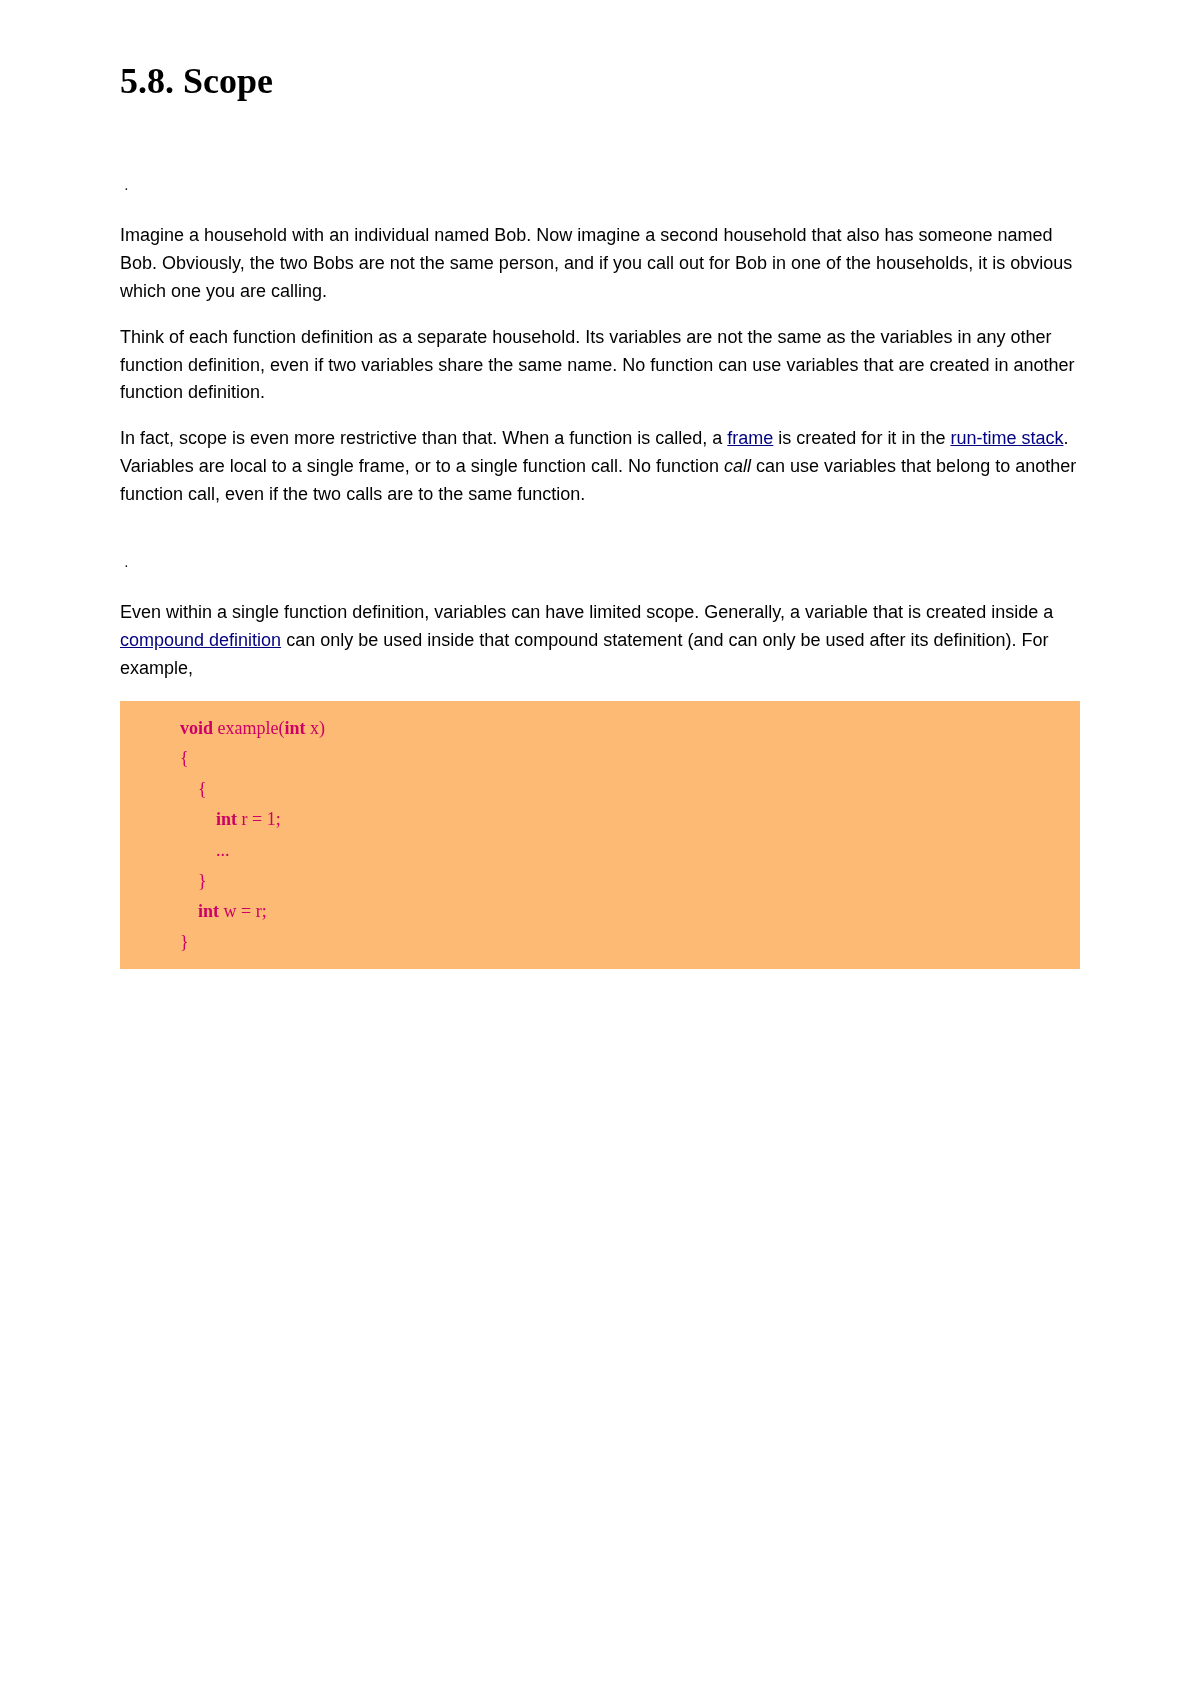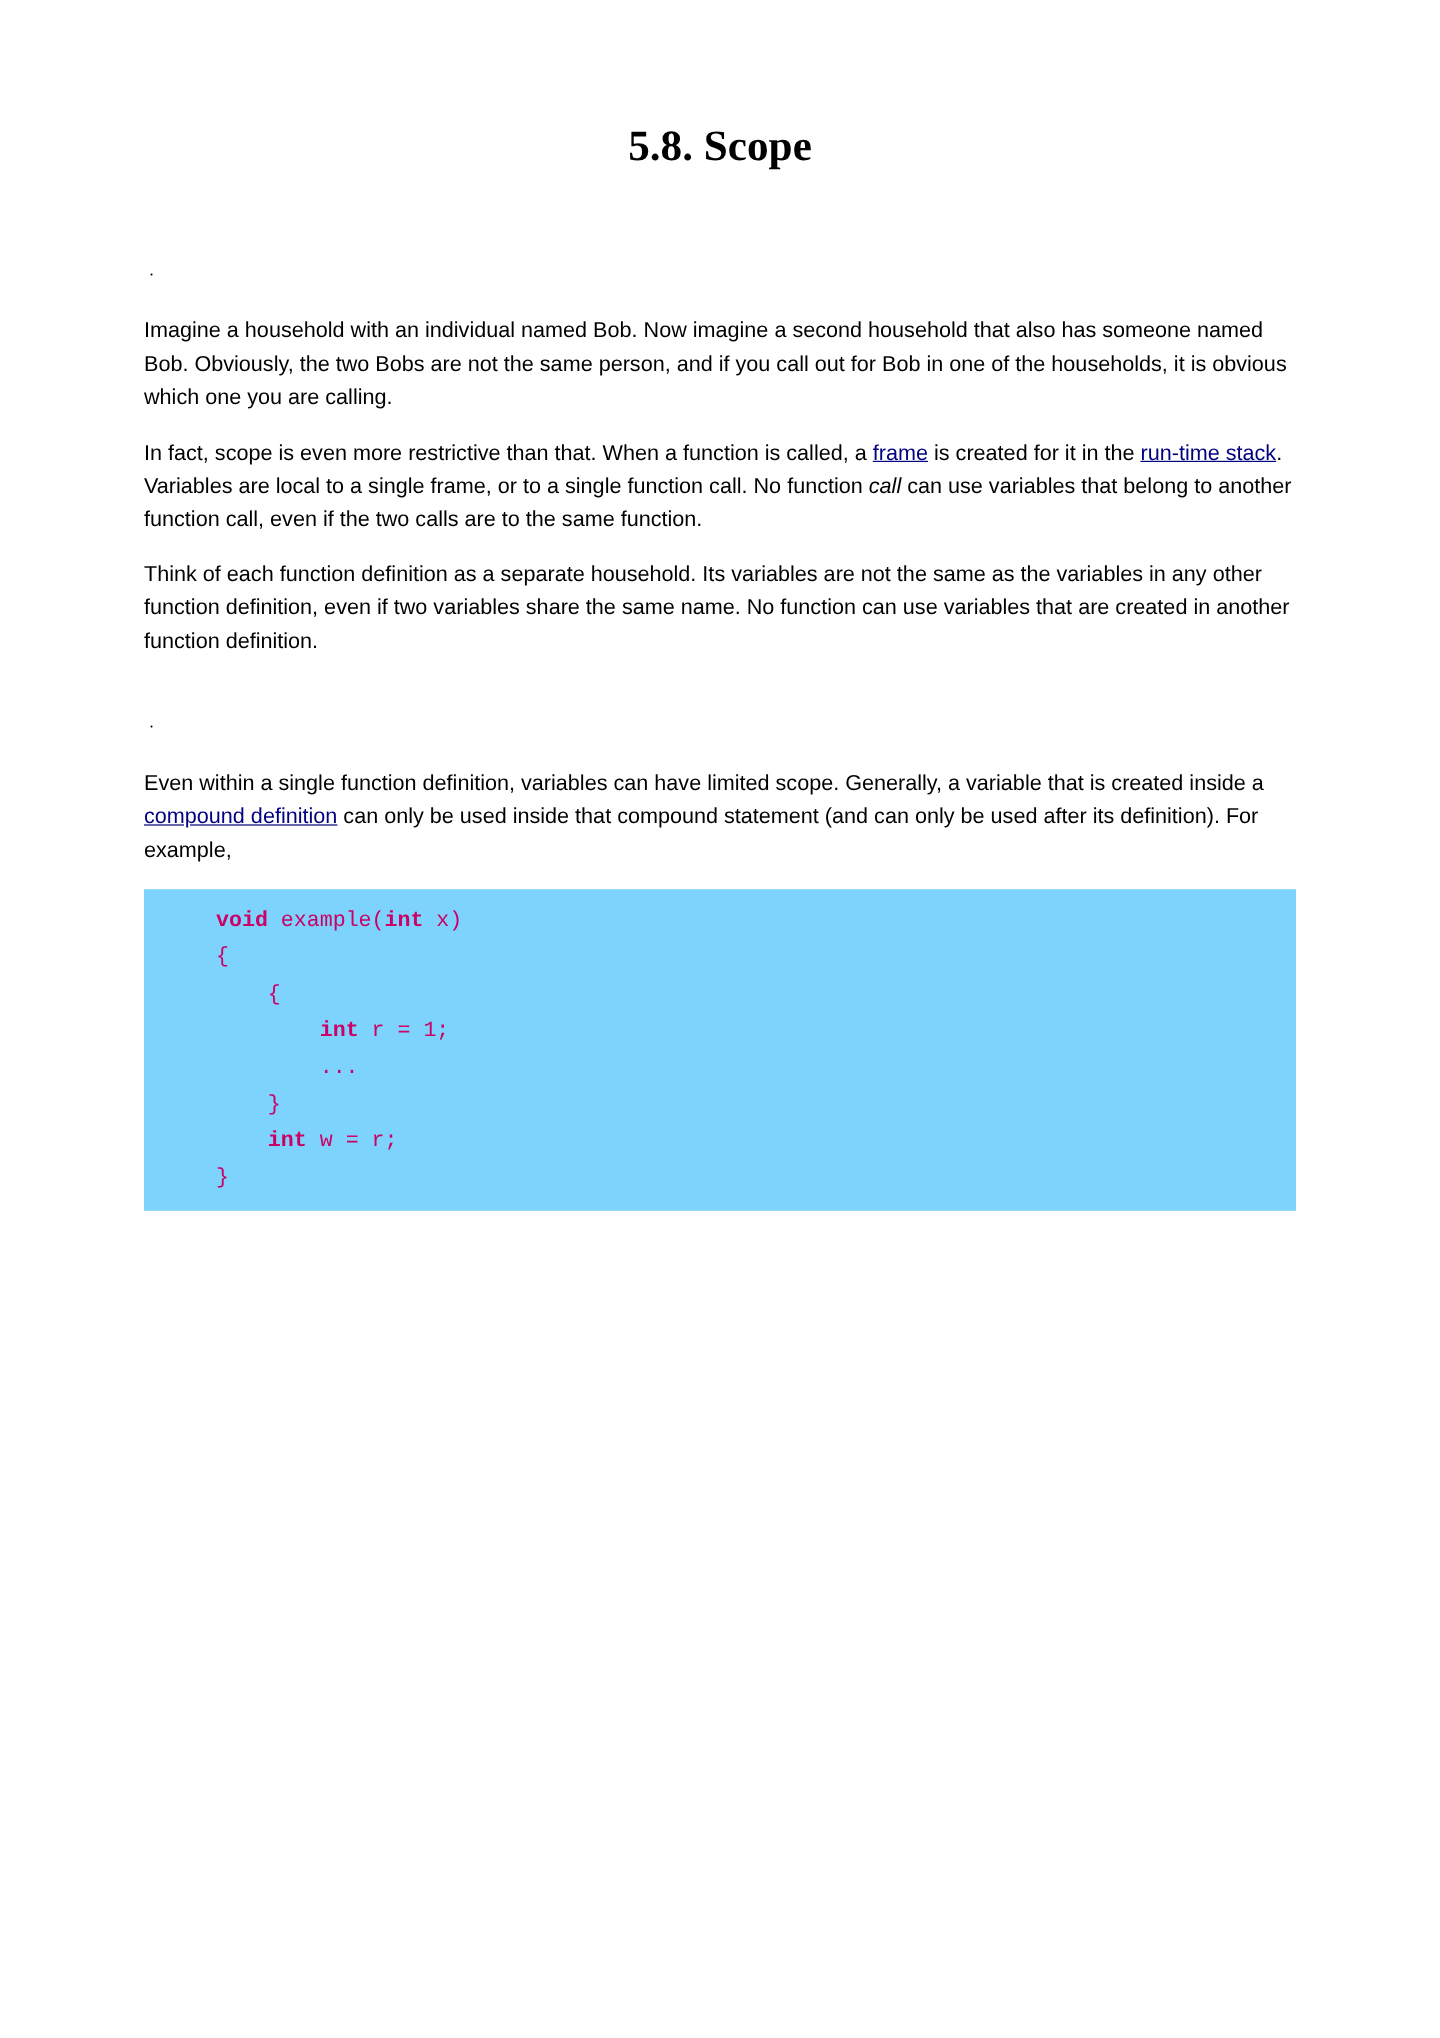--- a/index.html
+++ b/index.html
@@ -11,25 +11,24 @@
     body {
       background: #ffffff;
       font-family: "Times New Roman", Times, serif;
       color: #000000;
       width: 1200px;
       min-height: 1698px;
       padding: 60px 120px 80px 120px;
     }
 
     .page-title {
-      text-align: center;
+      text-align: left;
       font-size: 36px;
       font-weight: bold;
       margin-bottom: 80px;
-      margin-top: 40px;
       font-family: "Times New Roman", Times, serif;
     }
 
     .section-heading {
       font-size: 26px;
       font-weight: bold;
       margin-bottom: 8px;
       font-family: Arial, Helvetica, sans-serif;
     }
 
@@ -58,53 +57,53 @@
 
     .section-block {
       margin-bottom: 50px;
     }
 
     .section-spacer {
       margin-top: 40px;
     }
 
     .code-block {
-      font-family: Liberation Mono, monospace;
+      font-family: Liberation Serif, serif;
       font-size: 18px;
       color: #cc0066;
-      background: #7dd3fc;
+      background: #fdba74;
       padding: 12px 0 12px 60px;
       margin-top: 8px;
       line-height: 1.7;
     }
 
     .code-block .kw {
       font-weight: bold;
       color: #cc0066;
     }
   </style>
 </head>
 <body>
 
 <h1 class="page-title">5.8. Scope</h1>
 
 <div class="section-block section-spacer">
   <div class="section-dot">·</div>
 
   <p class="paragraph">Imagine a household with an individual named Bob. Now imagine a second household that also has someone named Bob. Obviously, the two Bobs are not the same person, and if you call out for Bob in one of the households, it is obvious which one you are calling.</p>
 
+  <p class="paragraph">Think of each function definition as a separate household. Its variables are not the same as the variables in any other function definition, even if two variables share the same name. No function can use variables that are created in another function definition.</p>
+
   <p class="paragraph">
     In fact, scope is even more restrictive than that. When a function is called,
     a <a href="#">frame</a> is created for it in the
     <a href="#">run-time stack</a>. Variables are local to a single frame,
     or to a single function call. No function <em>call</em> can use variables that belong to
     another function call, even if the two calls are to the same function.
   </p>
-
-  <p class="paragraph">Think of each function definition as a separate household. Its variables are not the same as the variables in any other function definition, even if two variables share the same name. No function can use variables that are created in another function definition.</p>
 </div>
 
 <div class="section-block section-spacer">
   <div class="section-dot">·</div>
 
   <p class="paragraph">
     Even within a single function definition, variables can have limited scope.
     Generally, a variable that is created inside a <a href="#">compound definition</a> can only be used
     inside that compound statement (and can only be used after its definition). For
     example,

